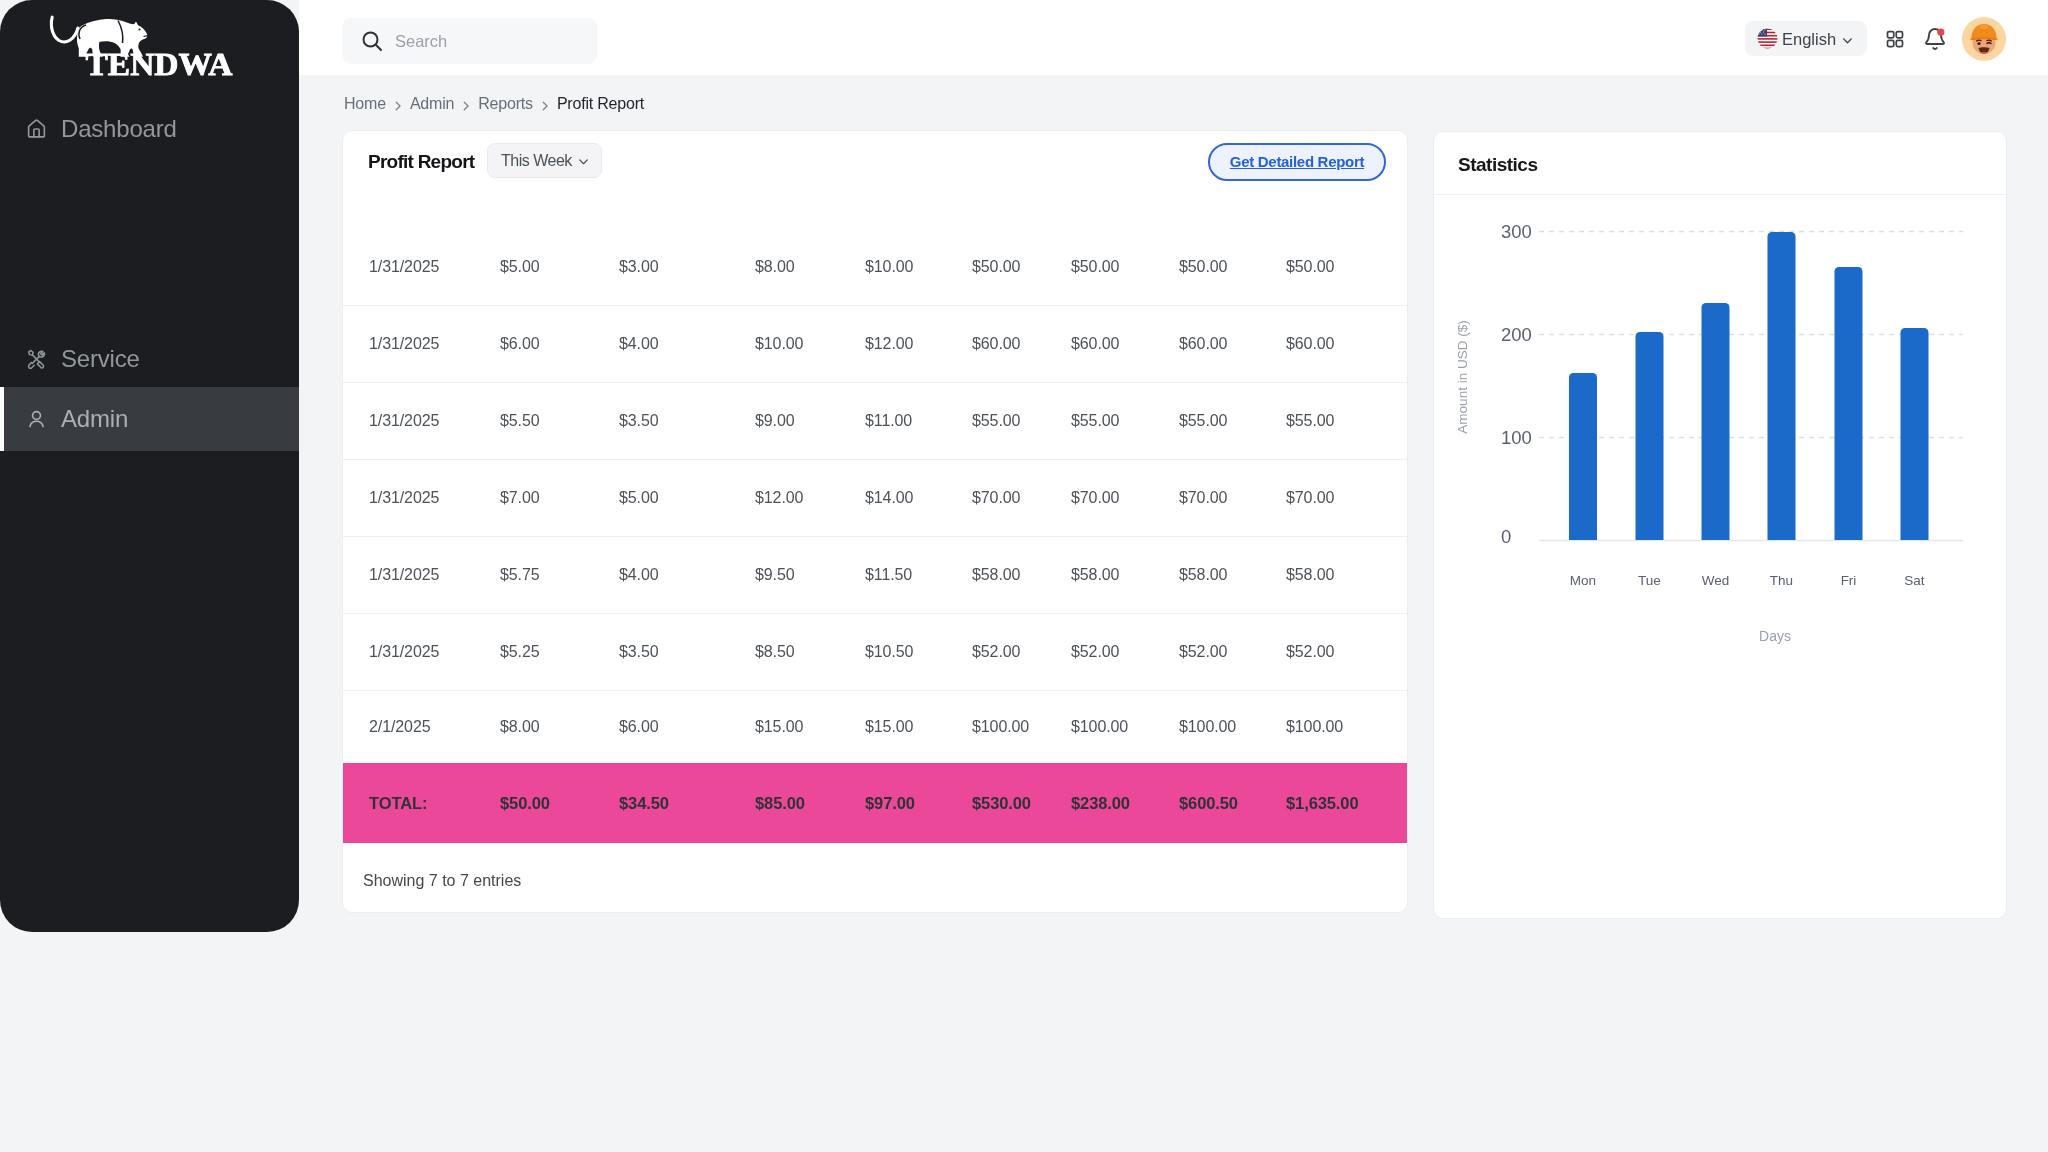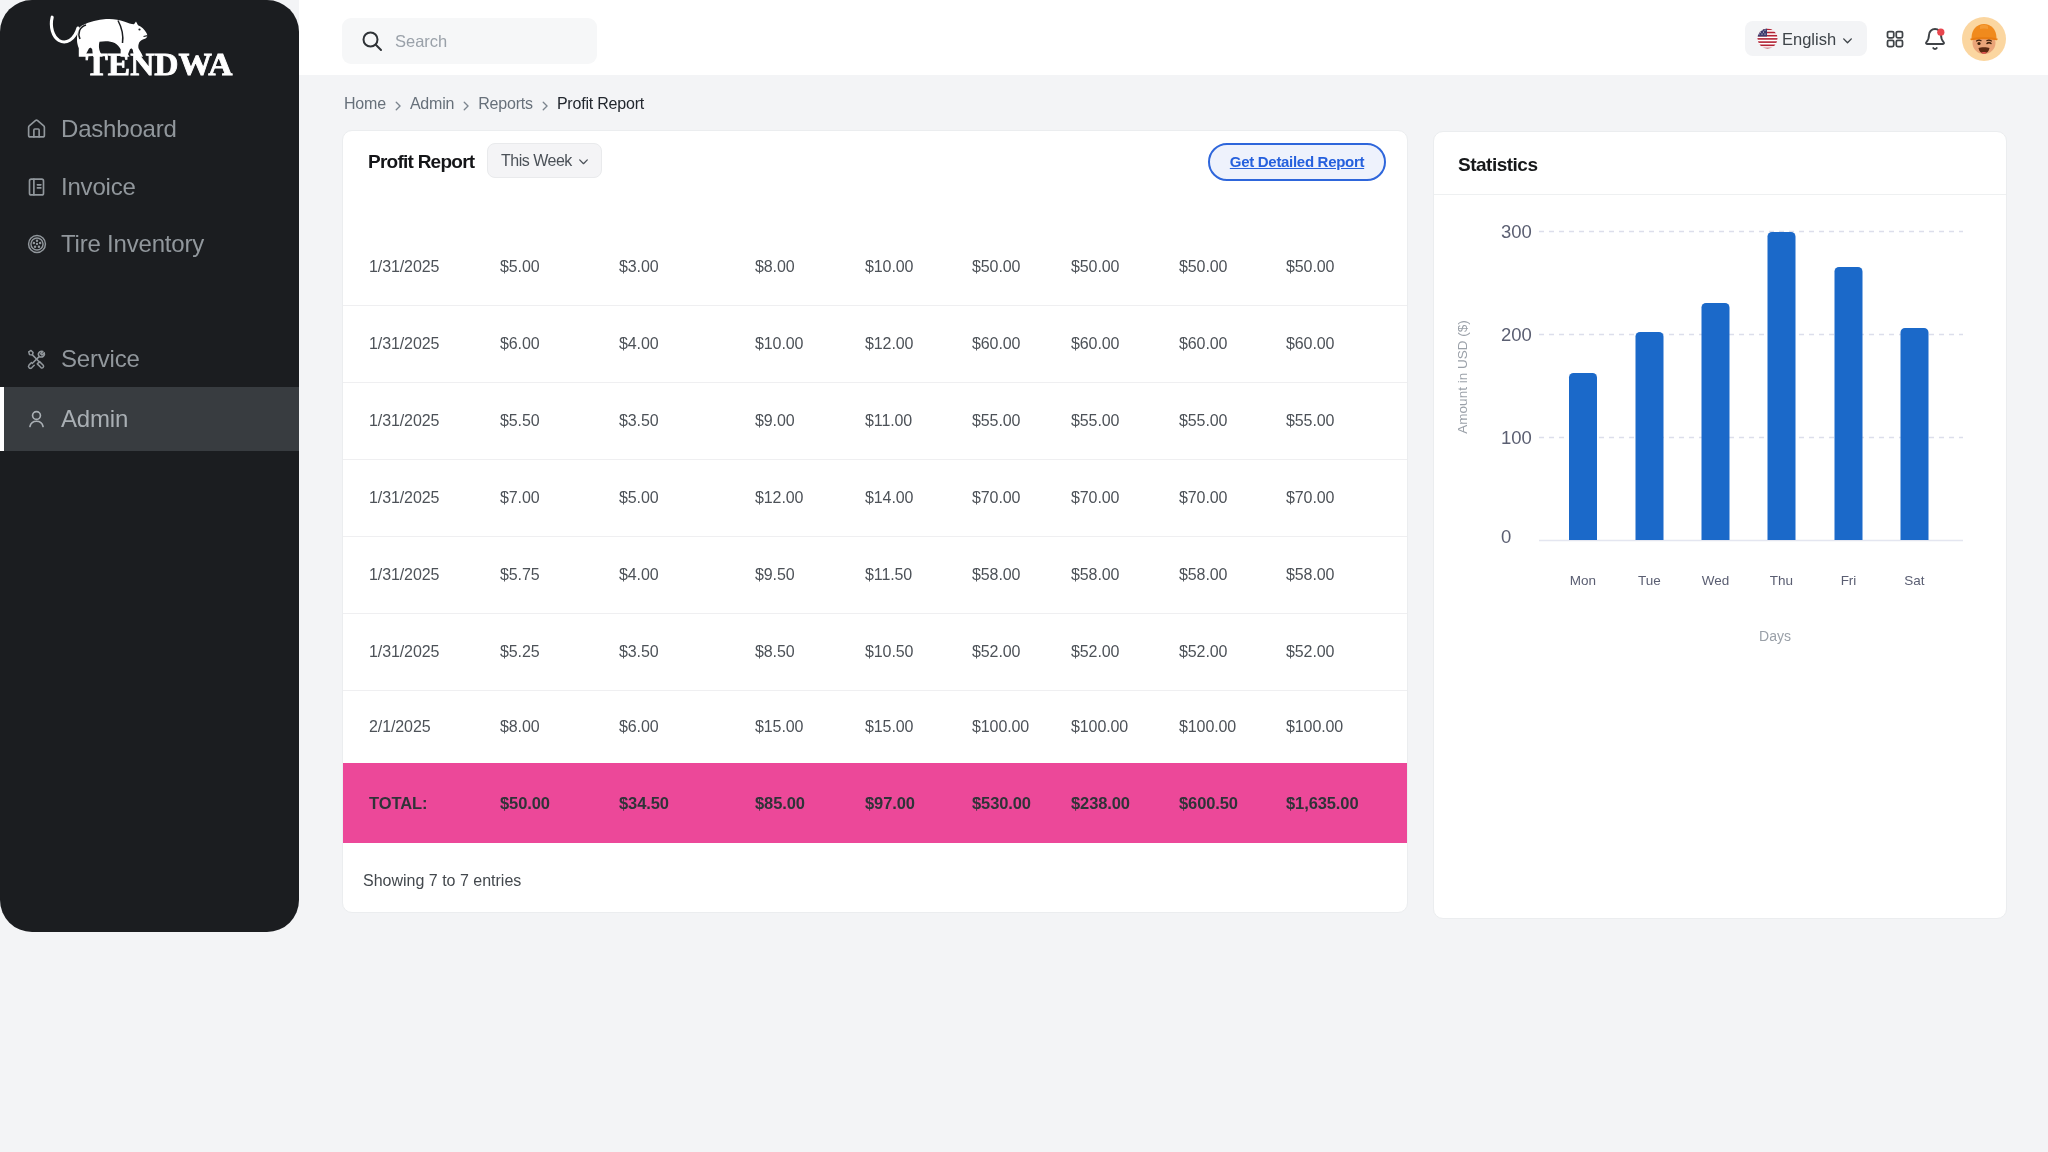--- a/index.html
+++ b/index.html
@@ -66,44 +66,20 @@
       <path d="M143.5 36.5 L147.6 35.6" stroke="#1b1d20" stroke-width="1.1" fill="none"></path>
       <text x="159" y="75" font-family="Liberation Serif, serif" font-weight="700" font-size="31" text-anchor="middle" textLength="147" lengthAdjust="spacingAndGlyphs" stroke="#ffffff" stroke-width="0.8">TENDWA</text>
     </g>
   </svg>
   <div class="mitem" style="top:100px;">
     <svg width="21" height="21" viewBox="0 0 24 24" fill="none" stroke="currentColor" stroke-width="1.9" stroke-linecap="round" stroke-linejoin="round">
         <path d="M15 21v-8a1 1 0 0 0-1-1h-4a1 1 0 0 0-1 1v8"></path>
         <path d="M3 10a2 2 0 0 1 .709-1.528l7-6a2 2 0 0 1 2.582 0l7 6A2 2 0 0 1 21 10v9a2 2 0 0 1-2 2H5a2 2 0 0 1-2-2z"></path>
       </svg>
     <span class="txt">Dashboard</span>
-    </div>
-  <div class="mitem" style="top:158px;">
-    <svg width="21" height="21" viewBox="0 0 24 24" fill="none" stroke="currentColor" stroke-width="1.9" stroke-linecap="round" stroke-linejoin="round">
-        <rect x="4" y="3" width="16" height="18" rx="2"></rect>
-        <path d="M9 3v18"></path>
-        <path d="M13 9.5h4"></path>
-        <path d="M13 13h4"></path>
-      </svg>
-    <span class="txt">Invoice</span>
-    </div>
-  <div class="mitem" style="top:215px;">
-    <svg width="22" height="22" viewBox="0 0 24 24" fill="none" stroke="currentColor" stroke-width="1.6" stroke-linecap="round">
-        <circle cx="12" cy="12" r="9.2"></circle>
-        <circle cx="12" cy="12" r="6.6"></circle>
-        <g fill="currentColor" stroke="none">
-          <circle cx="12" cy="12" r="1.25"></circle>
-          <circle cx="12" cy="8.4" r="1.35"></circle>
-          <circle cx="15.42" cy="10.89" r="1.35"></circle>
-          <circle cx="14.12" cy="14.91" r="1.35"></circle>
-          <circle cx="9.88" cy="14.91" r="1.35"></circle>
-          <circle cx="8.58" cy="10.89" r="1.35"></circle>
-        </g>
-      </svg>
-    <span class="txt">Tire Inventory</span>
     </div>
   <div class="mitem" style="top:330px;">
     <svg width="21" height="21" viewBox="0 0 24 24" fill="none" stroke="currentColor" stroke-width="1.7" stroke-linecap="round" stroke-linejoin="round">
         <path d="M4 7 3.1 3.9 5.8 2.2 8.1 4.5 7.3 7.3 Z"></path>
         <path d="M7.6 7.6 15.9 15.9"></path>
         <path d="M15.5 15 l4.2 4.2 a1.85 1.85 0 0 1-2.6 2.6 L12.9 17.6 z"></path>
         <path d="M14.8 8.7 c-1-1.5-.7-3.6.8-4.8 1.1-.9 2.5-1 3.7-.5 L16.7 6 l1.5 1.5 2.7-2.6 c.5 1.3.2 2.8-.9 3.8-1.3 1.2-3.3 1.3-4.7.3 l-8.2 8.2"></path>
         <path d="M6.3 16.1 l-2.9 2.9 a2.2 2.2 0 0 0 3.1 3.1 l2.9-2.9"></path>
       </svg>
     <span class="txt">Service</span>

